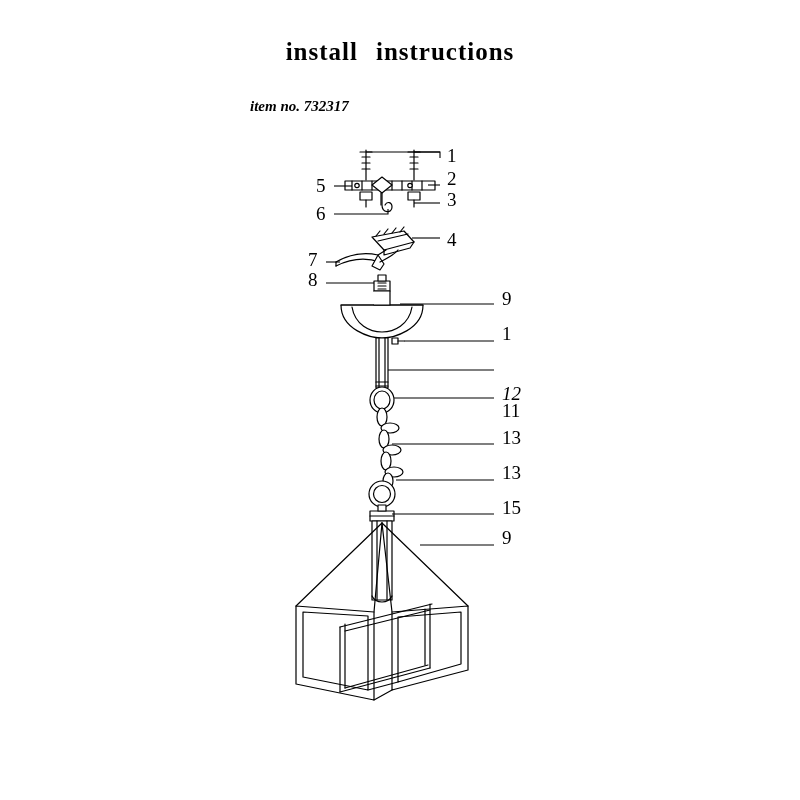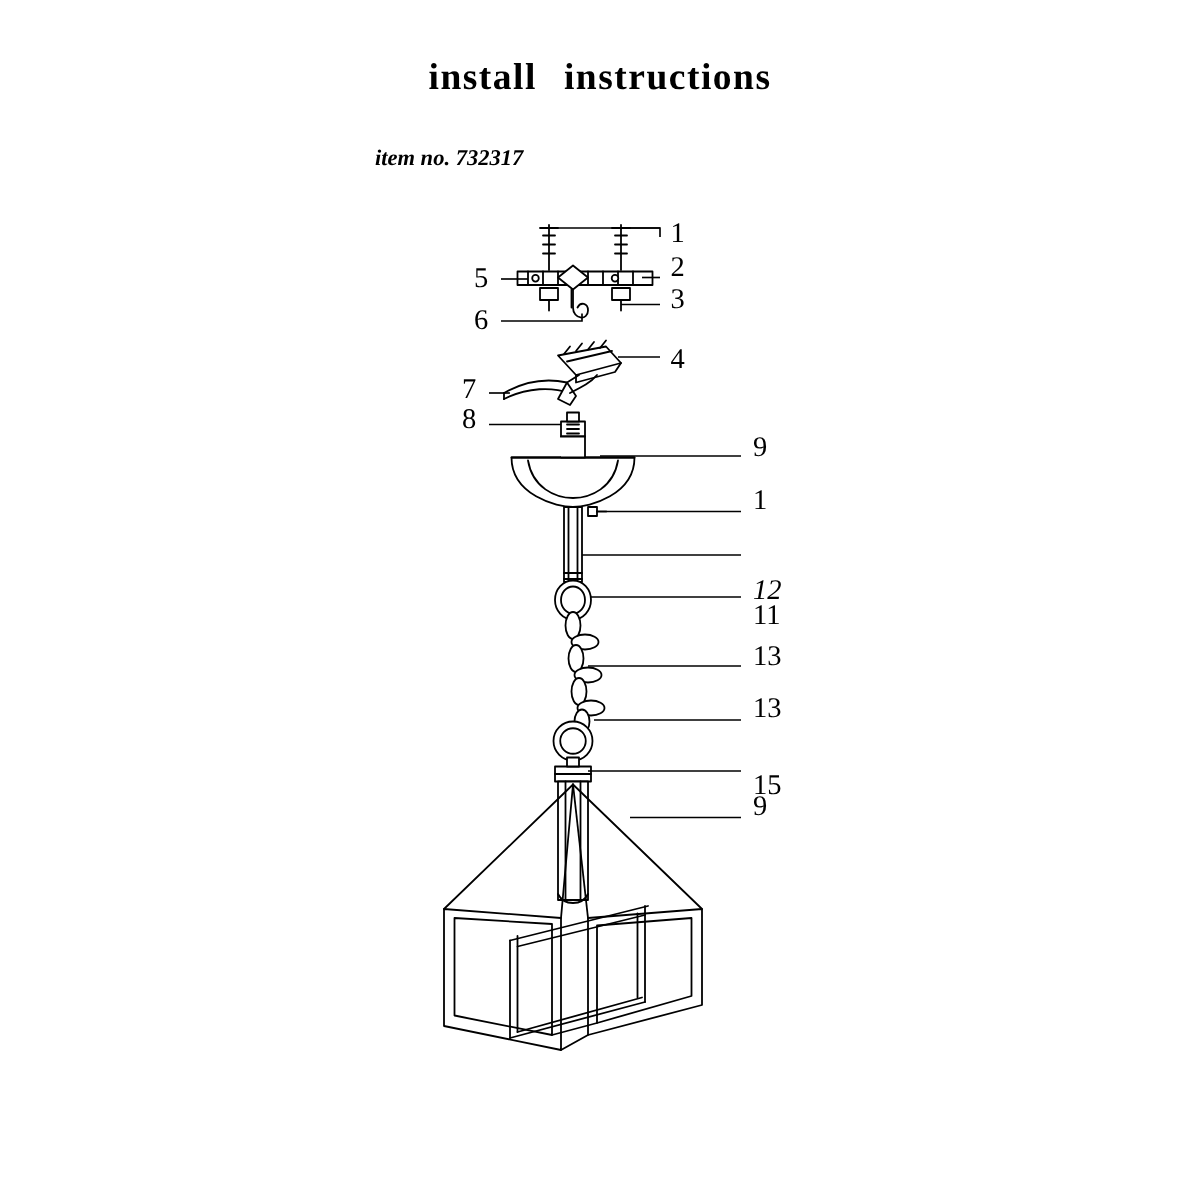--- a/index.html
+++ b/index.html
@@ -260,17 +260,17 @@
       <div class="callout" style="left: 316px; top: 176px;">5</div>
       <div class="callout" style="left: 316px; top: 204px;">6</div>
       <div class="callout" style="left: 308px; top: 250px;">7</div>
       <div class="callout" style="left: 308px; top: 270px;">8</div>
       <div class="callout" style="left: 502px; top: 289px;">9</div>
       <div class="callout" style="left: 502px; top: 324px;">1</div>
       <div class="callout" style="left: 502px; top: 356px; margin-top: 45px;">11</div>
       <div class="callout" style="left: 502px; top: 384px; font-style: italic;">12</div>
       <div class="callout" style="left: 502px; top: 428px;">13</div>
       <div class="callout" style="left: 502px; top: 463px;">13</div>
-      <div class="callout" style="left: 502px; top: 498px; margin-top: 16px;">15</div>
+      <div class="callout" style="left: 502px; top: 498px;">15</div>
       <div class="callout" style="left: 502px; top: 528px;">9</div>
     </div>
 
 </div>
 
 </body></html>

